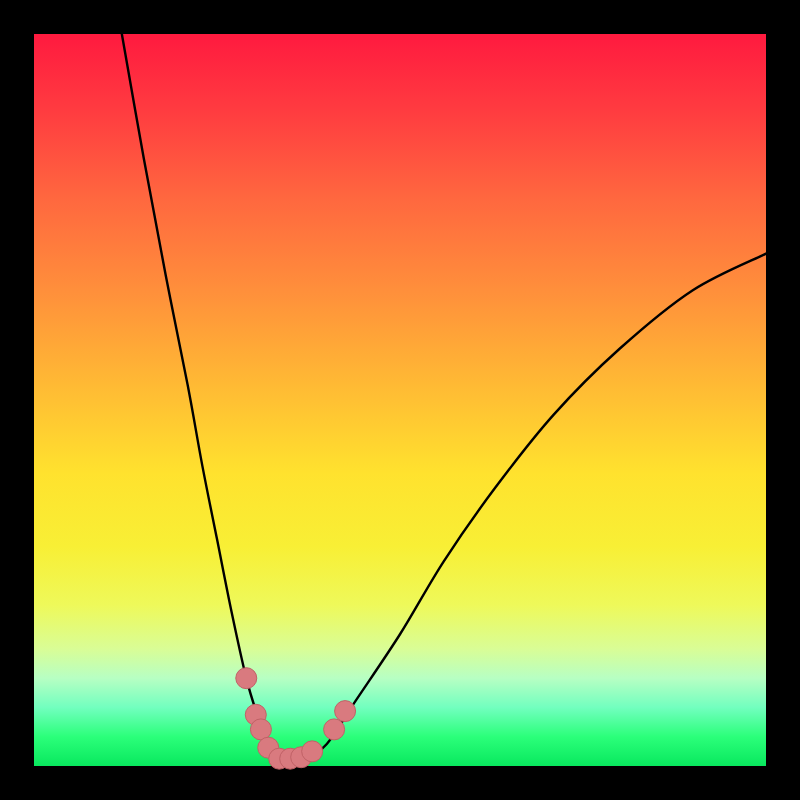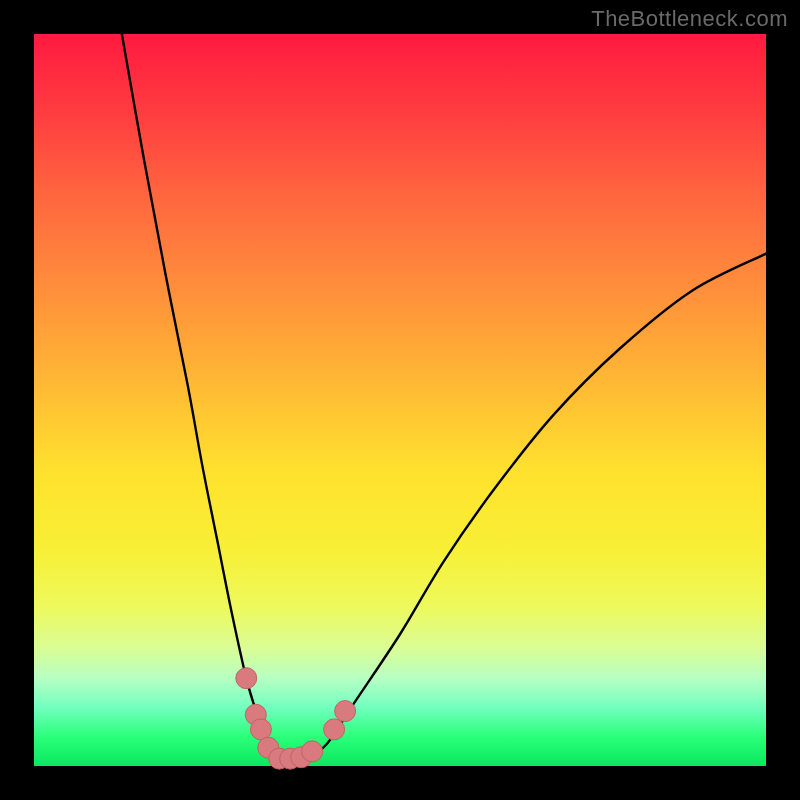--- a/index.html
+++ b/index.html
@@ -73,14 +73,13 @@
           <circle cx="234.24" cy="713.7" r="10.5" fill="#d97a7f" stroke="#c06166" stroke-width="1"></circle>
           <circle cx="245.22000000000003" cy="724.68" r="10.5" fill="#d97a7f" stroke="#c06166" stroke-width="1"></circle>
           <circle cx="256.2" cy="724.68" r="10.5" fill="#d97a7f" stroke="#c06166" stroke-width="1"></circle>
           <circle cx="267.18" cy="723.216" r="10.5" fill="#d97a7f" stroke="#c06166" stroke-width="1"></circle>
           <circle cx="278.16" cy="717.36" r="10.5" fill="#d97a7f" stroke="#c06166" stroke-width="1"></circle>
           <circle cx="300.12" cy="695.4" r="10.5" fill="#d97a7f" stroke="#c06166" stroke-width="1"></circle>
           <circle cx="311.09999999999997" cy="677.1" r="10.5" fill="#d97a7f" stroke="#c06166" stroke-width="1"></circle>
         </g>
     </svg>
   </div>
-  <div class="attribution">TheBottleneck.com</div>
 </div>
 
 </body></html>

